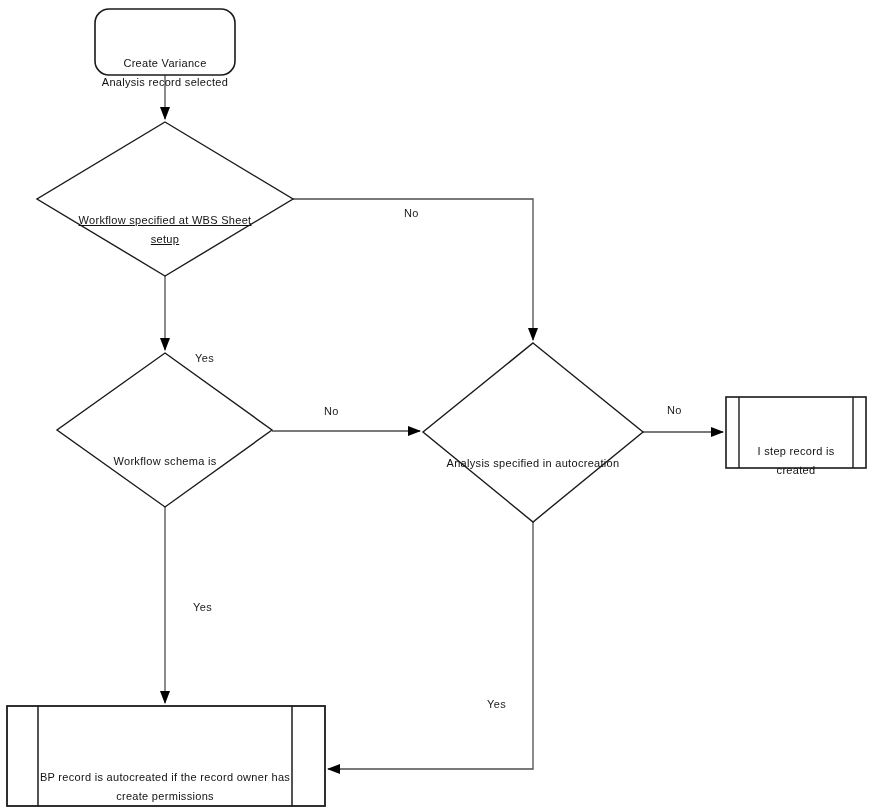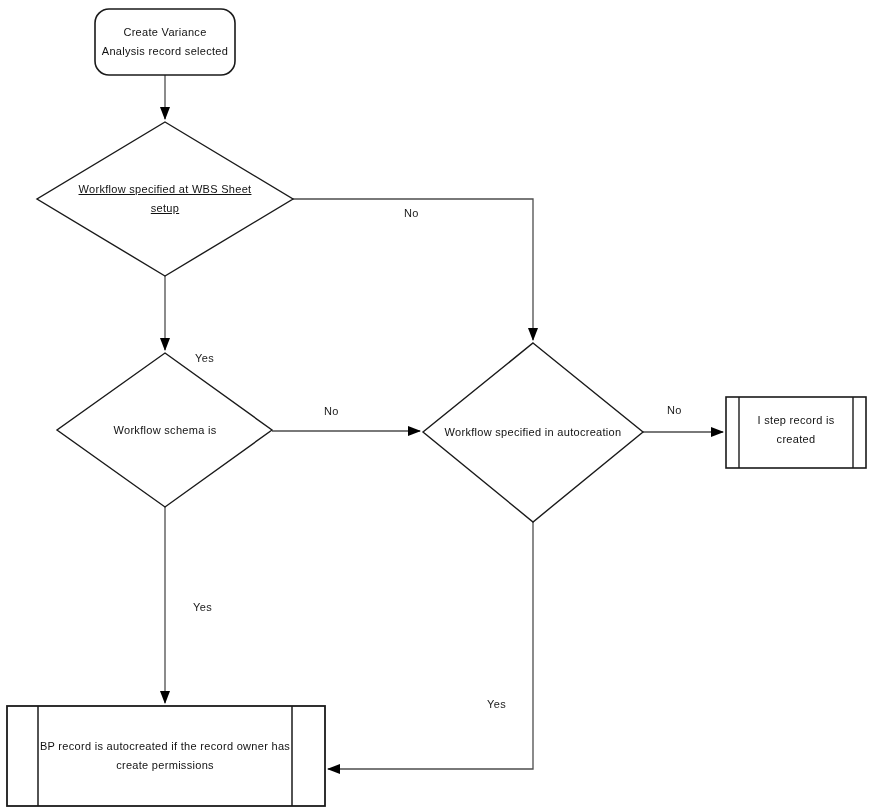--- a/index.html
+++ b/index.html
@@ -20,20 +20,21 @@
     position: absolute;
     display: flex;
     align-items: center;
     justify-content: center;
     text-align: center;
     font-size: 11px;
     line-height: 1.7;
     color: #111111;
     letter-spacing: 0.3px;
     pointer-events: none;
+    margin-top: 31px;
   }
   .edge-label {
     position: absolute;
     font-size: 11px;
     color: #1a1a1a;
     letter-spacing: 0.4px;
     pointer-events: none;
     white-space: nowrap;
     margin-left: 7px;
   }
@@ -74,21 +75,21 @@
     <line x1="38" y1="706" x2="38" y2="806" stroke="#1a1a1a" stroke-width="1.5"></line>
     <line x1="292" y1="706" x2="292" y2="806" stroke="#1a1a1a" stroke-width="1.5"></line>
   </svg>
 
   <div class="node-label" style="left:95px; top:9px; width:140px; height:66px; padding:0 6px; box-sizing:border-box;">Create Variance Analysis record selected</div>
 
   <div class="node-label" style="left:70px; top:122px; width:190px; height:154px;text-decoration:underline;">Workflow specified at WBS Sheet setup</div>
 
   <div class="node-label" style="left:75px; top:353px; width:180px; height:154px;">Workflow schema is</div>
 
-  <div class="node-label" style="left:428px; top:343px; width:210px; height:179px;">Workflow specified in autocreation</div>
+  <div class="node-label" style="left:428px; top:343px; width:210px; height:179px;">Analysis specified in autocreation</div>
 
   <div class="node-label" style="left:739px; top:397px; width:114px; height:66px; padding:0 8px; box-sizing:border-box;">I step record is created</div>
 
   <div class="node-label" style="left:38px; top:706px; width:254px; height:100px;">BP record is autocreated if the record owner has create permissions</div>
 
   <div class="edge-label" style="left:397px; top:207px;">No</div>
 
   <div class="edge-label" style="left:188px; top:352px;">Yes</div>
 
   <div class="edge-label" style="left:317px; top:405px;">No</div>

